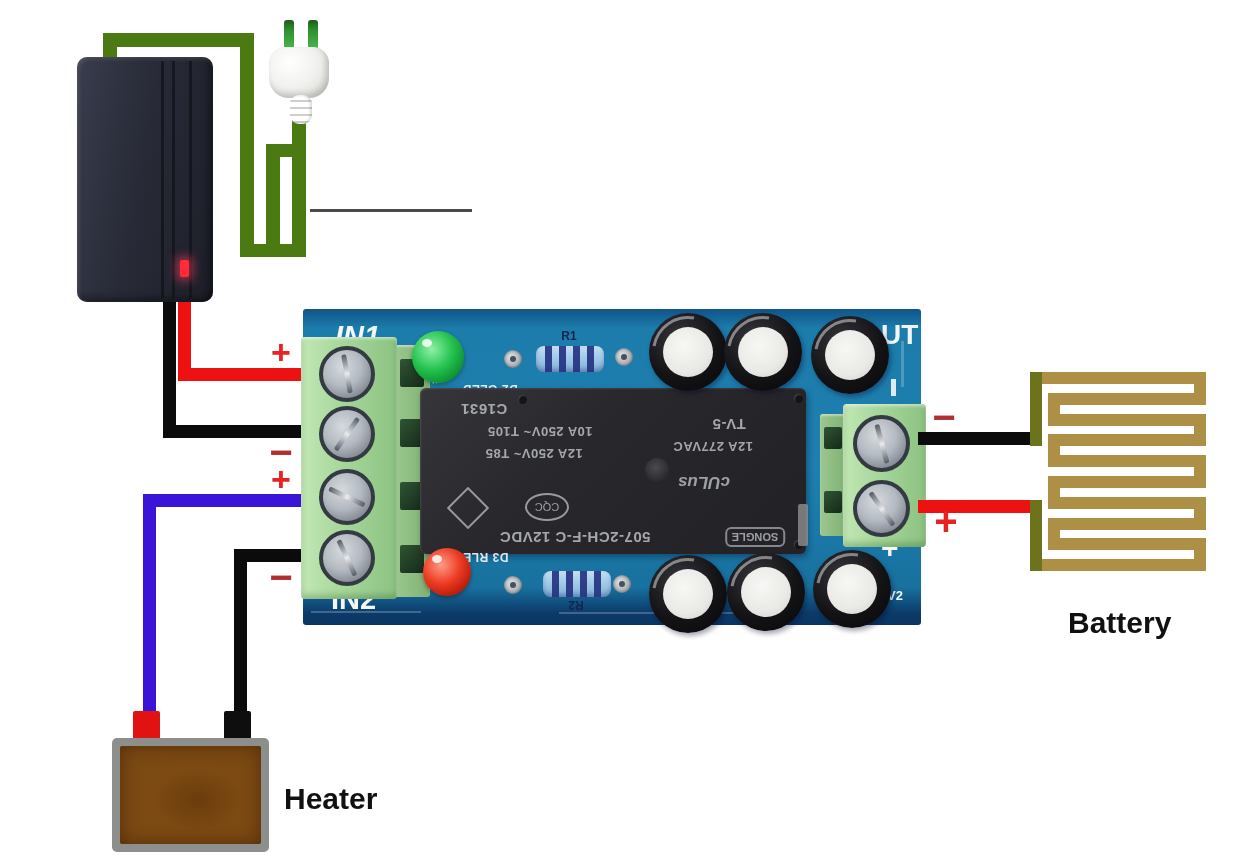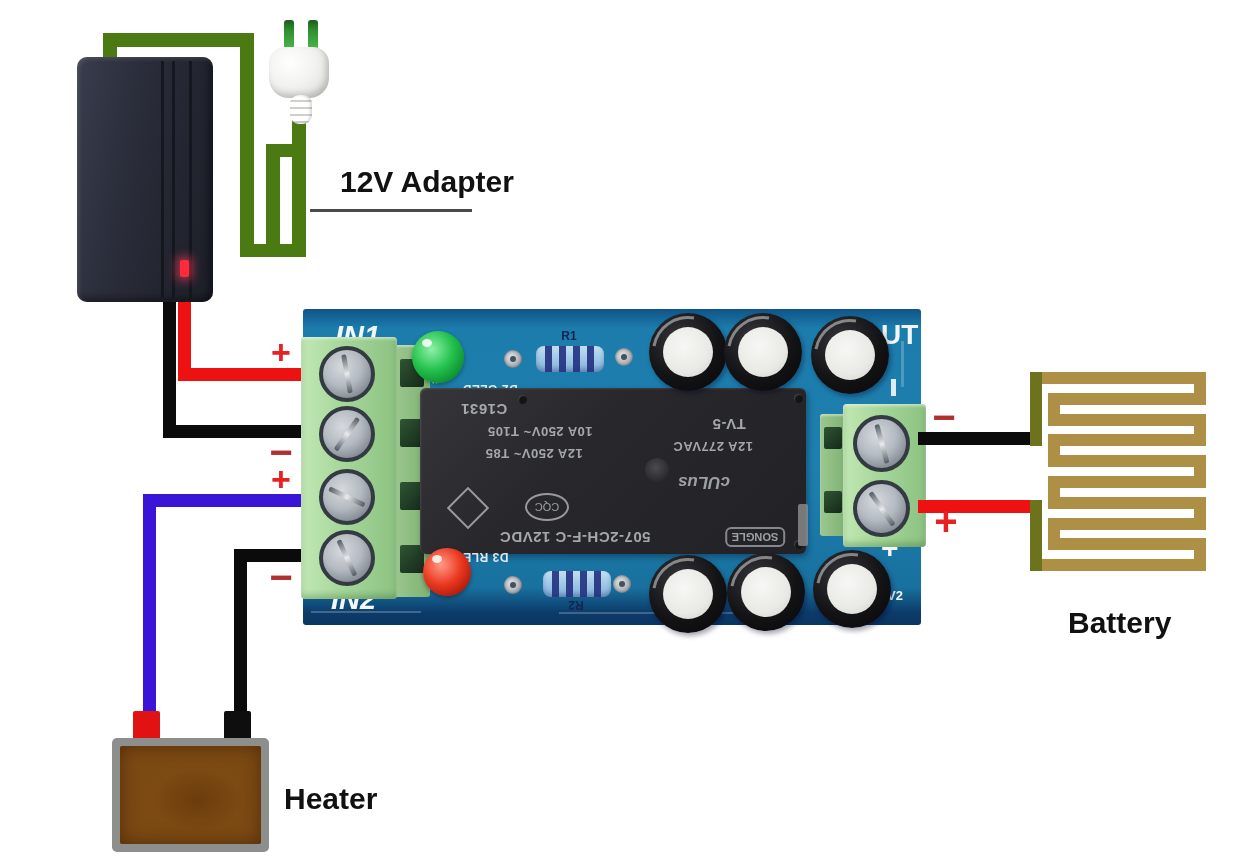--- a/index.html
+++ b/index.html
@@ -118,38 +118,37 @@
   <div id="plug-body"></div>
   <div id="plug-coil"></div>
 
   <div id="adapter">
     <div class="groove" style="left:84px;"></div>
     <div class="groove" style="left:95px;"></div>
     <div class="groove" style="left:112px;"></div>
     <div id="adapter-led"></div>
   </div>
   <div id="adapter-pointer"></div>
-  <div class="biglabel" style="left:340px;top:165px;">12V Adapter</div>
 
   <div class="pol plus" style="left:281px;top:352px;">+</div>
   <div class="pol minus" style="left:281px;top:452px;">−</div>
   <div class="pol plus" style="left:281px;top:479px;">+</div>
   <div class="pol minus" style="left:281px;top:577px;">−</div>
 
   <div class="batterm" style="left:133px;top:711px;background:#e01212;"></div>
   <div class="batterm" style="left:224px;top:711px;background:#0e0e0e;"></div>
   <div id="battery">
     <div id="battery-core"></div>
   </div>
   <div class="biglabel" style="left:284px;top:782px;">Heater</div>
 
   <div id="pcb">
 
     <div class="silk" style="left:32px;top:11px;font-size:29px;font-style:italic;">IN1</div>
-    <div class="silk" style="left:28px;top:274px;font-size:29px;font-style:italic;">IN2</div>
+    <div class="silk" style="left:28px;top:274px;font-size:29px;">IN2</div>
     <div class="silk" style="left:578px;top:10px;font-size:28px;">UT</div>
     <div class="silk" style="left:584px;top:279px;font-size:13px;">V2</div>
     <div class="silk" style="left:578px;top:222px;font-size:30px;">+</div>
     <div class="trace" style="left:588px;top:70px;width:5px;height:17px;background:rgba(255,255,255,.85);"></div>
     <div class="trace" style="left:598px;top:32px;width:3px;height:46px;"></div>
     <div class="trace" style="left:256px;top:303px;width:210px;height:2px;"></div>
     <div class="trace" style="left:8px;top:302px;width:110px;height:2px;"></div>
 
     <div class="tflange" style="left:90px;top:36px;width:37px;height:252px;"></div>
     <div class="thole" style="left:97px;top:50px;width:24px;height:28px;"></div>

